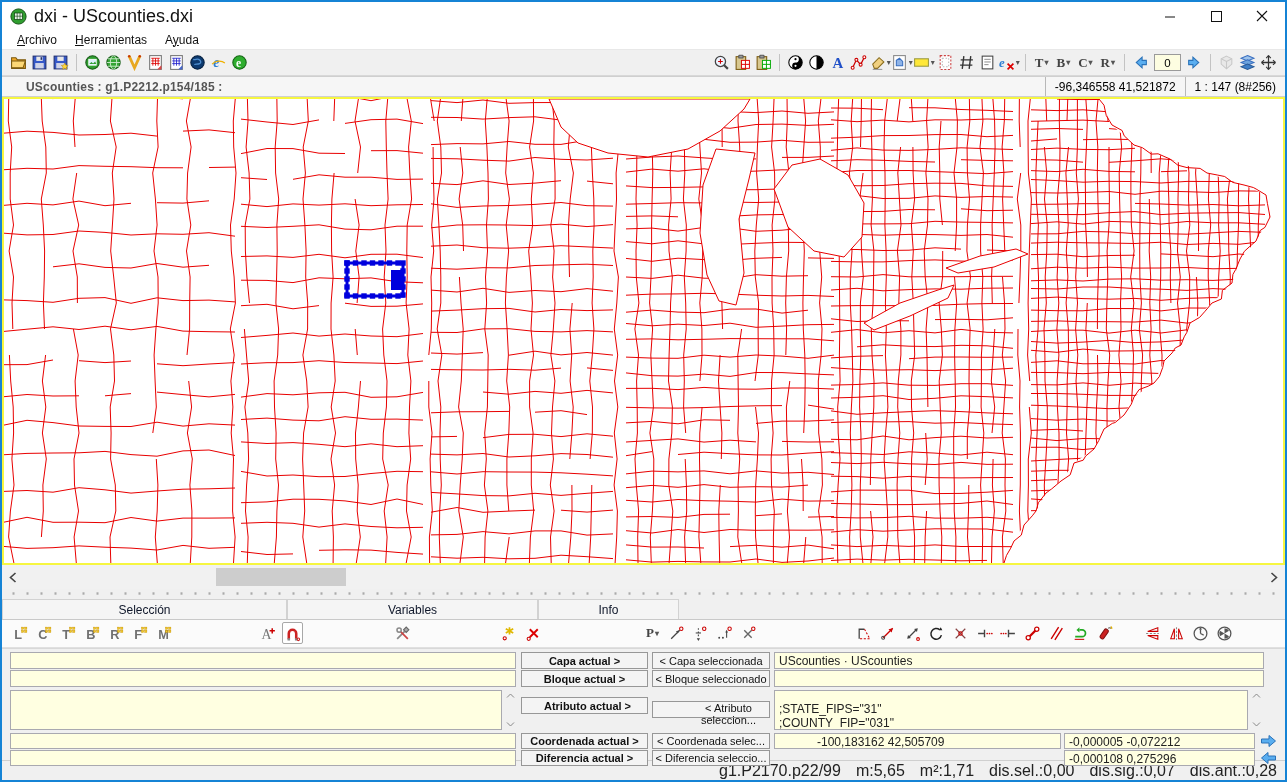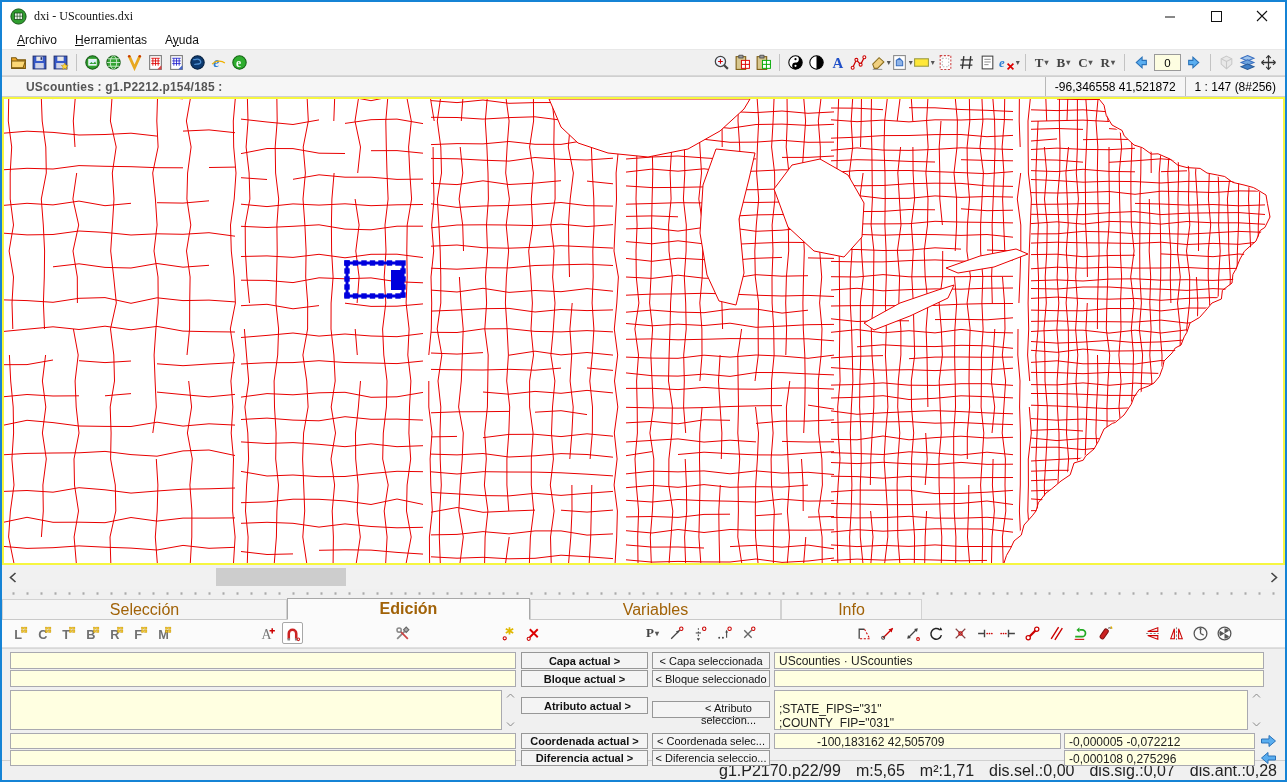--- a/index.html
+++ b/index.html
@@ -6,21 +6,21 @@
   *{box-sizing:border-box;}
   .window{
     position:relative;width:1287px;height:782px;margin:0 auto;
     border:2px solid #1583d5;background:#f0f0f0;
     font-family:"Liberation Sans", sans-serif;font-size:12px;color:#000;
     overflow:hidden;
   }
   
   .titlebar{height:28px;background:#fff;display:flex;align-items:center;}
   .titlebar .appicon{margin:0 7px 0 8px;display:inline-flex;}
-  .titlebar .title{font-size:12px;color:#111;font-family:Liberation Serif, serif;}
+  .titlebar .title{font-size:18px;color:#111;}
   .wctrls{margin-left:auto;display:flex;height:100%;}
   .wbtn{width:46px;height:100%;display:flex;align-items:center;justify-content:center;}
   
   .menubar{height:20px;background:#fff;display:flex;align-items:center;padding-left:6px;border-bottom:1px solid #e8e8e8;}
   .menu-item{padding:2px 9px;color:#111;}
   .menu-item u{text-decoration:underline;}
   
   .toolbar{height:26px;background:#f0f0f0;display:flex;align-items:center;padding:0 6px;border-bottom:1px solid #d8d8d8;}
   .tbtn{display:inline-flex;align-items:center;justify-content:center;min-width:21px;height:22px;border-radius:2px;}
   .tbtn svg{display:block;}
@@ -39,21 +39,21 @@
   .maparea{height:468px;border:2px solid #f6f640;background:#fff;position:relative;}
   .maparea svg{display:block;}
   
   .hscroll{height:24px;background:#f1f1f1;position:relative;display:flex;align-items:center;}
   .hs-arrow{width:22px;height:100%;display:flex;align-items:center;justify-content:center;color:#555;}
   .hs-thumb{position:absolute;left:214px;width:130px;top:3px;height:18px;background:#cdcdcd;}
   
   .splitter{height:9px;background:#f0f0f0;background-image:radial-gradient(circle,#aaa 1px,transparent 1.4px);background-size:14px 5px;background-repeat:repeat-x;background-position:center;}
   
   .tabbar{height:22px;background:#f0f0f0;display:flex;align-items:flex-end;padding-left:0;border-bottom:1px solid #c9c9c9;}
-  .tab{height:20px;display:flex;align-items:center;justify-content:center;background:#f5f5f5;border:1px solid #d2d2d2;border-bottom:none;font-size:16px;color:#a16207;}
+  .tab{height:20px;display:flex;align-items:center;justify-content:center;background:#f5f5f5;border:1px solid #d2d2d2;border-bottom:none;font-size:12px;color:#0f172a;}
   .tab.active{height:22px;background:#fbfbfb;font-weight:bold;border:1px solid #a8a8a8;border-bottom:1px solid #fbfbfb;margin-bottom:-1px;}
   
   .edittb{height:28px;background:#fbfbfb;position:relative;border-bottom:1px solid #e0e0e0;}
   .etg{position:absolute;top:2px;display:inline-flex;align-items:center;gap:3px;}
   .pressed{border:1px solid #a8a8a8;background:#fff;}
   
   .panel{height:112px;background:#f0f0f0;position:relative;border-top:1px solid #d8d8d8;}
   .pfield{position:absolute;background:#ffffe1;border:1px solid #a9a9b0;font-size:12px;color:#222;padding:1px 4px;overflow:hidden;white-space:nowrap;}
   .pfield.multiline{white-space:pre-line;line-height:13.5px;padding-top:9px;}
   .pbtn{position:absolute;height:17px;background:#f4f4f4;border:1px solid #979797;font-size:11px;font-family:"Liberation Sans",sans-serif;color:#111;padding:0;}
@@ -401,21 +401,20 @@
         <svg width="8" height="11">
           <path d="M1.5 1l5 4.5-5 4.5" stroke="#444" stroke-width="1.6" fill="none"></path>
         </svg>
       </span>
   </div>
 
   <div class="splitter"></div>
 
   <div class="tabbar" id="tabbar">
       <span class="tab" style="width: 285px;">Selección</span>
-      <span class="tab active" style="width: 243px;">Edición</span>
       <span class="tab" style="width: 251px;">Variables</span>
       <span class="tab" style="width: 141px;">Info</span>
     </div>
 
   <div class="edittb">
     <span class="etg" style="left:8px;" id="etg-letters">
         <span class="tbtn">
           <svg width="17" height="17" viewBox="0 0 16 16">
             <text x="2" y="13" font-size="12" font-weight="bold" fill="#707070" font-family="Liberation Sans,sans-serif">L</text>
             <g fill="#f0c820" stroke="#c89000" stroke-width=".4">

